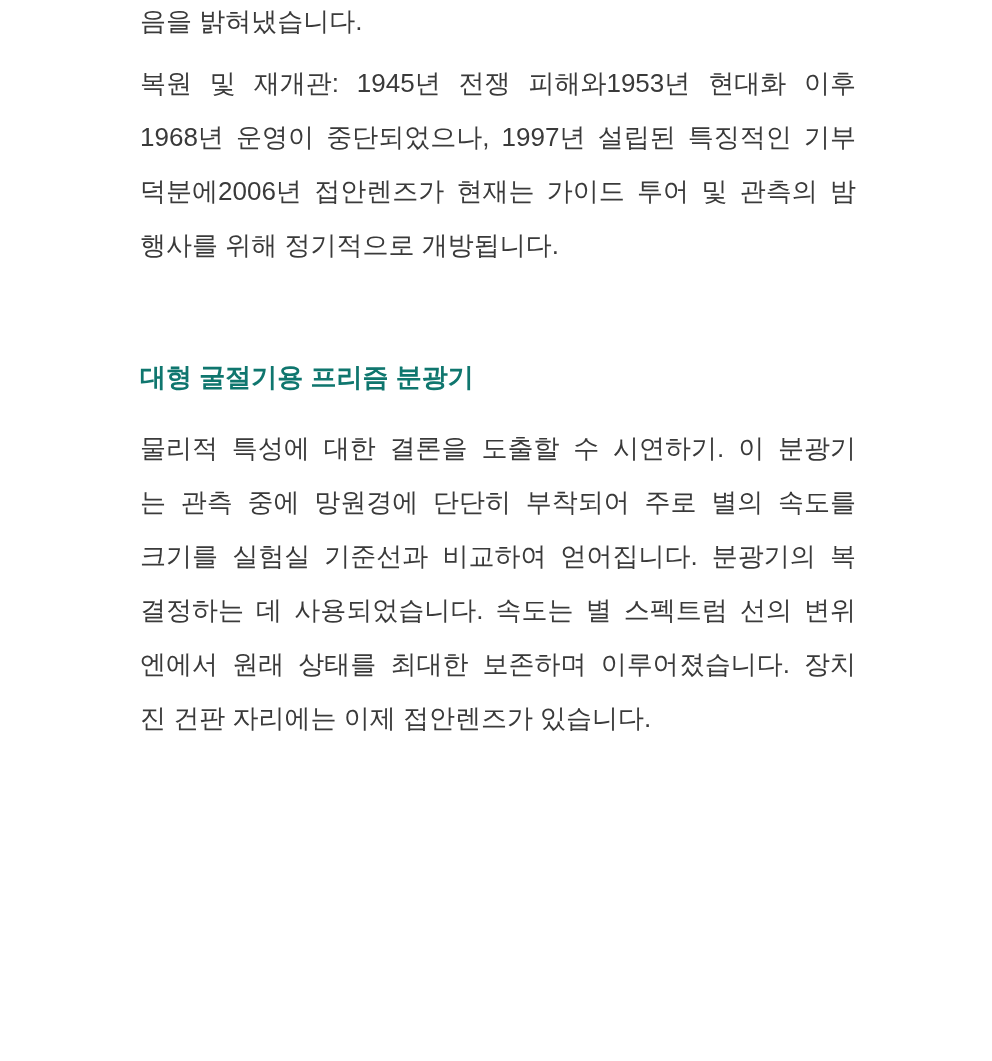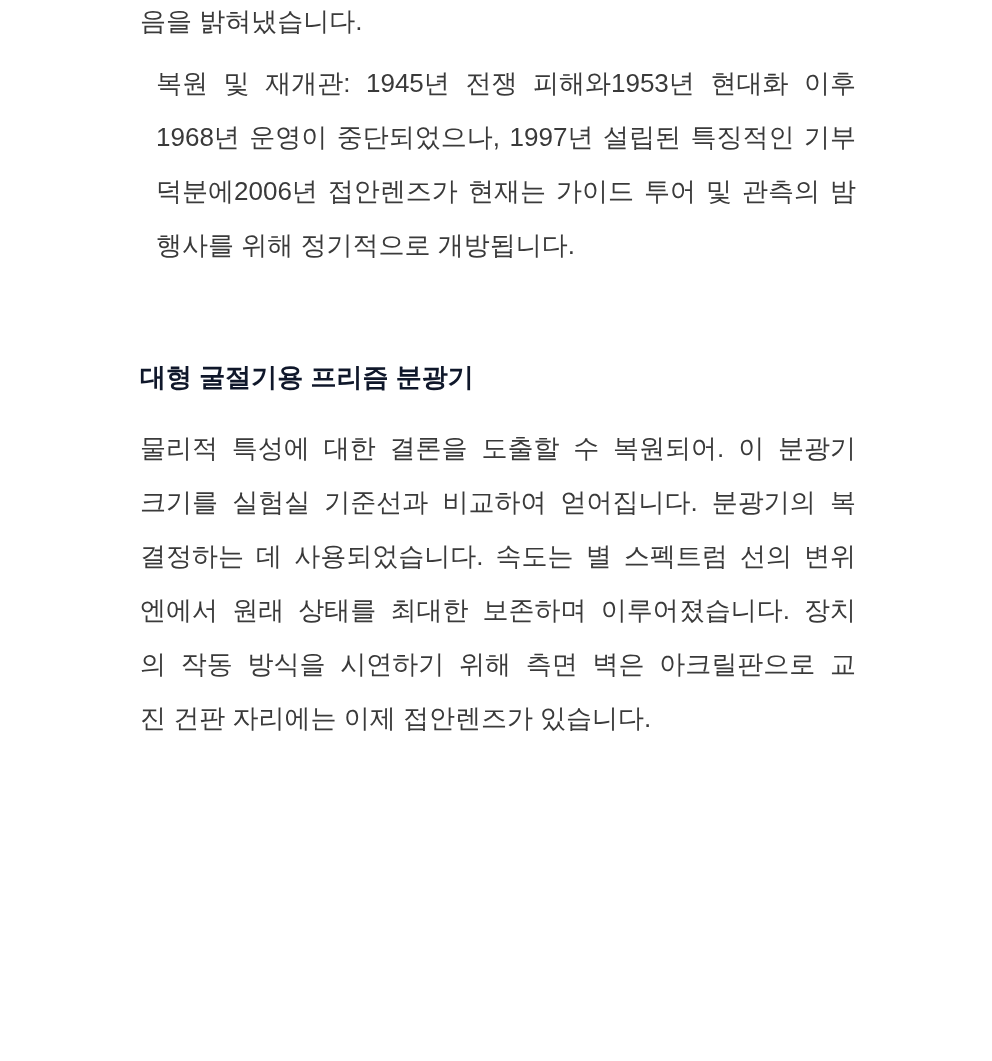--- a/index.html
+++ b/index.html
@@ -39,29 +39,28 @@
     }
     .line.last {
       text-align: left;
       text-align-last: left;
     }
     .frag {
       margin-top: -6px;
     }
     .p-rest {
       margin-top: 8px;
-      margin-left: 16px;
     }
     .heading {
       margin: 78px 0 0 0;
       font-size: 26px;
       line-height: 54px;
       height: 54px;
       font-weight: 700;
-      color: #0f172a;
+      color: #0f766e;
       text-align: left;
     }
     .p-spec {
       margin-top: 17px;
     }
   </style>
 </head>
 <body>
 
 <div class="page">
@@ -74,22 +73,22 @@
     <div class="para p-rest">
       <div class="line">복원 및 재개관: 1945년 전쟁 피해와1953년 현대화 이후</div>
       <div class="line">1968년 운영이 중단되었으나, 1997년 설립된 특징적인 기부</div>
       <div class="line">덕분에2006년 접안렌즈가 현재는 가이드 투어 및 관측의 밤</div>
       <div class="line last">행사를 위해 정기적으로 개방됩니다.</div>
     </div>
 
     <h2 class="heading">대형 굴절기용 프리즘 분광기</h2>
 
     <div class="para p-spec">
-      <div class="line">물리적 특성에 대한 결론을 도출할 수 복원되어. 이 분광기</div>
+      <div class="line">물리적 특성에 대한 결론을 도출할 수 시연하기. 이 분광기</div>
+      <div class="line">는 관측 중에 망원경에 단단히 부착되어 주로 별의 속도를</div>
       <div class="line">크기를 실험실 기준선과 비교하여 얻어집니다. 분광기의 복</div>
       <div class="line">결정하는 데 사용되었습니다. 속도는 별 스펙트럼 선의 변위</div>
       <div class="line">엔에서 원래 상태를 최대한 보존하며 이루어졌습니다. 장치</div>
-      <div class="line">의 작동 방식을 시연하기 위해 측면 벽은 아크릴판으로 교</div>
       <div class="line last">진 건판 자리에는 이제 접안렌즈가 있습니다.</div>
     </div>
 
   </div>
 </div>
 
 </body></html>

